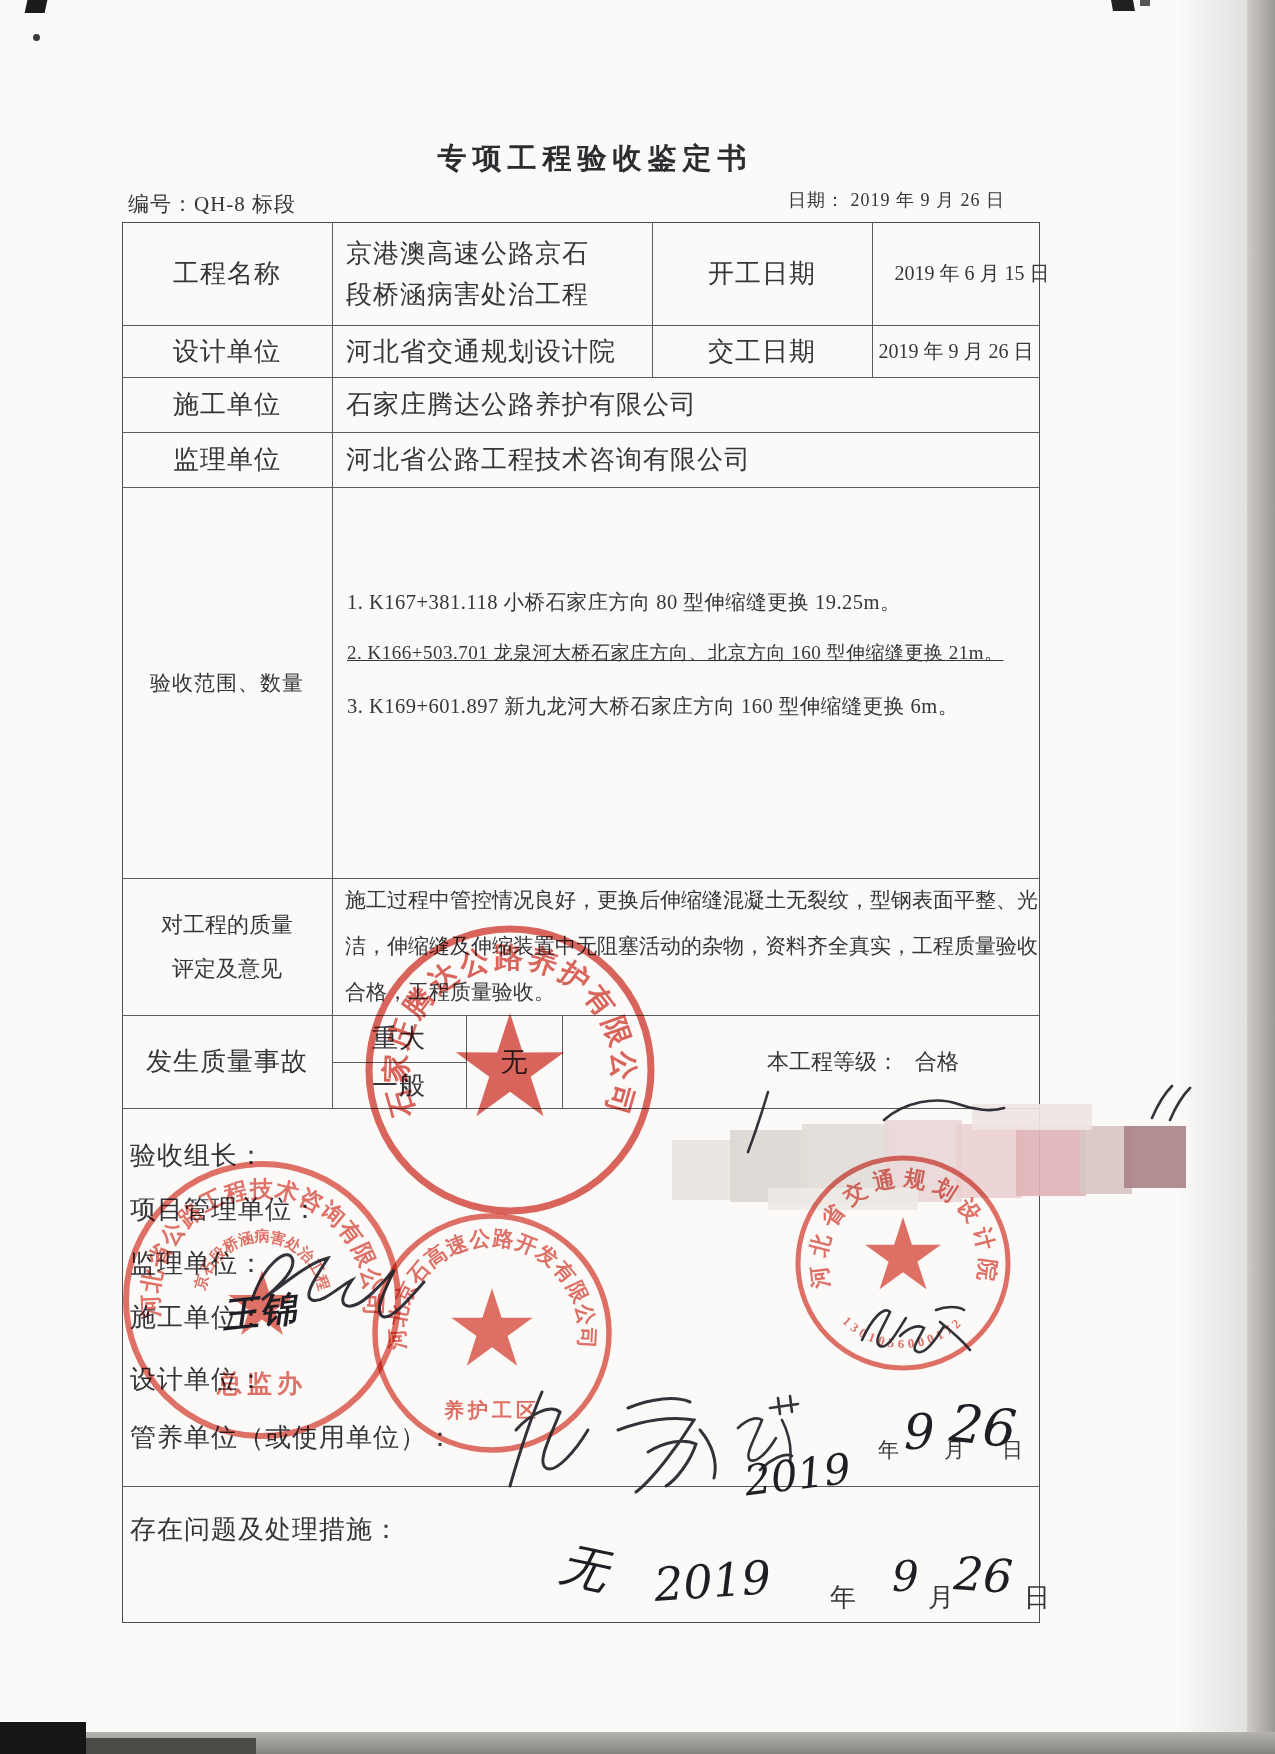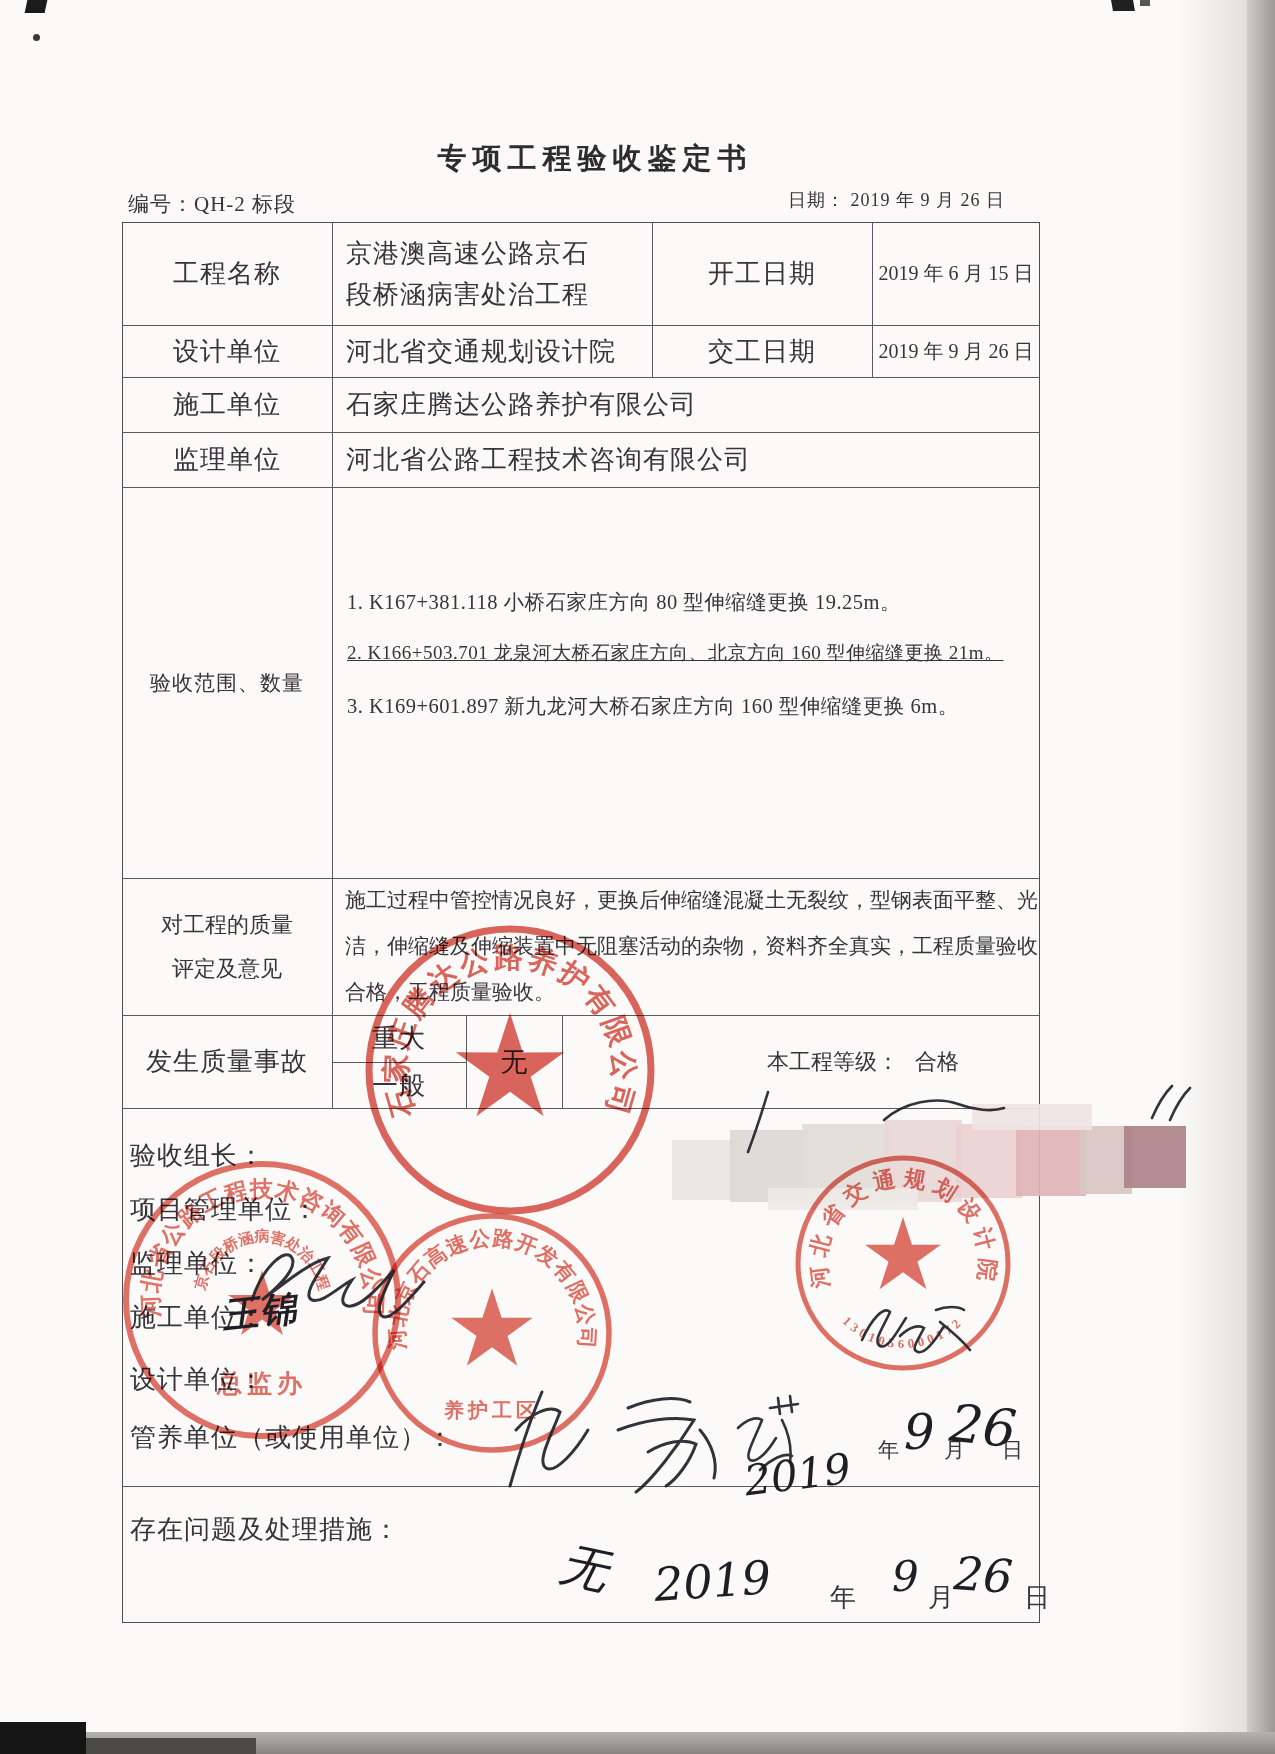--- a/index.html
+++ b/index.html
@@ -27,21 +27,21 @@
   <div class="artifact" style="left:33px;top:34px;width:7px;height:7px;border-radius:50%;background:#3a3a3a;"></div>
   <div class="artifact" style="left:1112px;top:0;width:22px;height:11px;background:#202020;transform:skewX(10deg);"></div>
   <div class="artifact" style="left:1140px;top:0;width:10px;height:6px;background:#565656;"></div>
   <div class="artifact" style="right:28px;top:0;width:70px;height:1754px;background:linear-gradient(90deg,rgba(0,0,0,0),rgba(0,0,0,0.10));"></div>
   <div class="artifact" style="right:0;top:0;width:28px;height:1754px;background:linear-gradient(90deg,#cfccc8,#9b9995);"></div>
   <div class="artifact" style="left:0;top:1732px;width:1275px;height:22px;background:linear-gradient(#b5b3af,#858480);"></div>
   <div class="artifact" style="left:0;top:1722px;width:86px;height:32px;background:#151515;"></div>
   <div class="artifact" style="left:86px;top:1738px;width:170px;height:16px;background:#4b4a47;"></div>
 
   <div class="abs cellc" style="left:345px;top:136px;width:500px;height:46px;font-size:29px;font-weight:600;letter-spacing:6px;color:#2d2d31;">专项工程验收鉴定书</div>
-  <div class="abs printed nowrap" style="left:128px;top:190px;font-size:21px;">编号：QH-2 标段</div>
+  <div class="abs printed nowrap" style="left:128px;top:190px;font-size:21px;">编号：QH-8 标段</div>
   <div class="abs printed nowrap" style="left:788px;top:188px;font-size:18px;">日期：  2019 年 9 月 26 日</div>
 
   <div class="abs" style="left:122px;top:222px;width:918px;height:1401px;border:1.5px solid #4d4d52;box-sizing:border-box;"></div>
   <div class="hline" style="left:122px;top:325px;width:918px;"></div>
   <div class="hline" style="left:122px;top:377px;width:918px;"></div>
   <div class="hline" style="left:122px;top:432px;width:918px;"></div>
   <div class="hline" style="left:122px;top:487px;width:918px;"></div>
   <div class="hline" style="left:122px;top:878px;width:918px;"></div>
   <div class="hline" style="left:122px;top:1015px;width:918px;"></div>
   <div class="hline" style="left:122px;top:1108px;width:918px;"></div>
@@ -49,21 +49,21 @@
   <div class="vline" style="left:332px;top:222px;height:886px;"></div>
   <div class="vline" style="left:652px;top:222px;height:155px;"></div>
   <div class="vline" style="left:872px;top:222px;height:155px;"></div>
   <div class="vline" style="left:466px;top:1015px;height:93px;"></div>
   <div class="vline" style="left:562px;top:1015px;height:93px;"></div>
   <div class="hline" style="left:332px;top:1062px;width:134px;"></div>
 
   <div class="abs cellc printed" style="left:122px;top:222px;width:210px;height:103px;">工程名称</div>
   <div class="abs" style="left:346px;top:233px;width:258px;font-size:26px;line-height:41px;letter-spacing:1px;">京港澳高速公路京石段桥涵病害处治工程</div>
   <div class="abs cellc printed" style="left:652px;top:222px;width:220px;height:103px;">开工日期</div>
-  <div class="abs cellc nowrap" style="left:872px;top:222px;width:168px;height:103px;font-size:20px;">2019 年 6 月 15 日</div>
+  <div class="abs cellc nowrap" style="left:872px;top:222px;width:168px;height:103px;font-size:20px;padding-left:16px;">2019 年 6 月 15 日</div>
 
   <div class="abs cellc printed" style="left:122px;top:325px;width:210px;height:52px;">设计单位</div>
   <div class="abs celll printed nowrap" style="left:346px;top:325px;width:300px;height:52px;">河北省交通规划设计院</div>
   <div class="abs cellc printed" style="left:652px;top:325px;width:220px;height:52px;">交工日期</div>
   <div class="abs cellc nowrap" style="left:872px;top:325px;width:168px;height:52px;font-size:20px;">2019 年 9 月 26 日</div>
 
   <div class="abs cellc printed" style="left:122px;top:377px;width:210px;height:55px;">施工单位</div>
   <div class="abs celll printed nowrap" style="left:346px;top:377px;width:560px;height:55px;">石家庄腾达公路养护有限公司</div>
 
   <div class="abs cellc printed" style="left:122px;top:432px;width:210px;height:55px;">监理单位</div>

